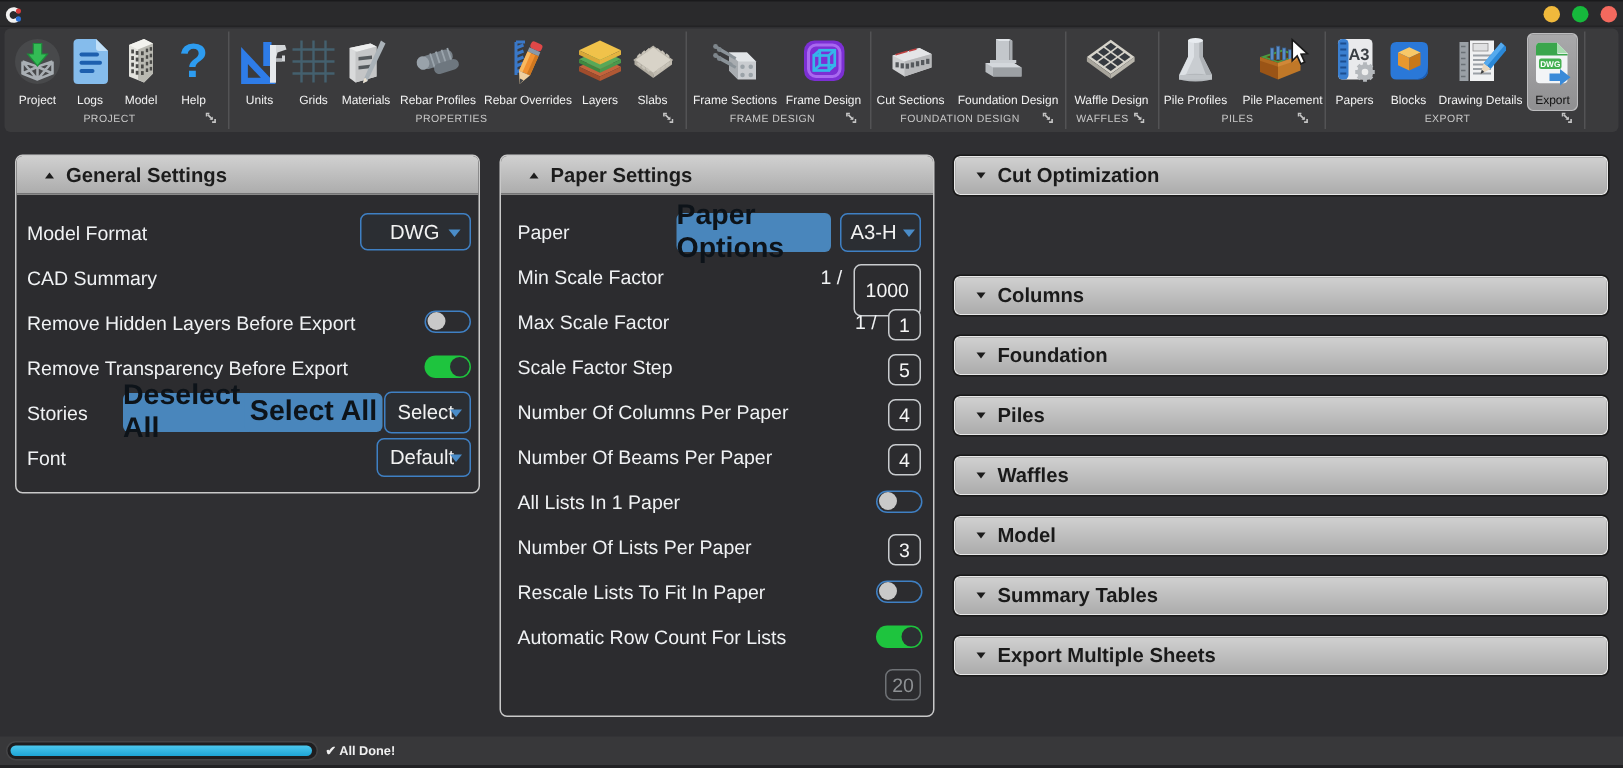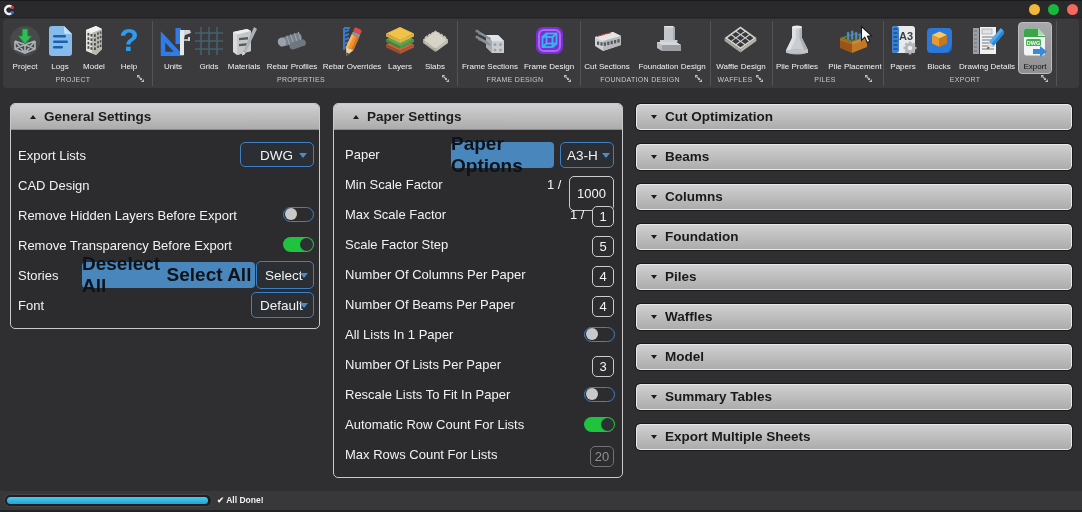--- a/index.html
+++ b/index.html
@@ -406,22 +406,22 @@
     <text x="12.5" y="17.6" text-anchor="middle" font-family="Liberation Sans" font-size="5.5" font-weight="bold" fill="#fff">DWG</text>
     <path d="M12 22 L19 22 L19 19 L26 24.5 L19 30 L19 27 L12 27 Z" fill="#3a8ad8"></path>
   </svg>
 
   <div class="panel" style="left:10px;top:103px;width:310px;height:226px;">
     <div class="phead">
         <span class="chev chevup"></span>
         <span class="t">General Settings</span>
       </div>
   </div>
-  <div class="rowlbl" style="left:18px;top:147px">Export Lists</div>
-  <div class="rowlbl" style="left:18px;top:177px">CAD Design</div>
+  <div class="rowlbl" style="left:18px;top:147px">Model Format</div>
+  <div class="rowlbl" style="left:18px;top:177px">CAD Summary</div>
   <div class="rowlbl" style="left:18px;top:207px">Remove Hidden Layers Before Export</div>
   <div class="rowlbl" style="left:18px;top:237px">Remove Transparency Before Export</div>
   <div class="rowlbl" style="left:18px;top:267px">Stories</div>
   <div class="rowlbl" style="left:18px;top:297px">Font</div>
   <div class="dd" style="left:240px;top:142px;width:74px;height:25px">
       <span class="txt" style="left:19px">DWG</span>
       <span class="darr"></span>
     </div>
   <div class="tog togoff" style="left:283px;top:207px">
       <span class="knob"></span>
@@ -449,21 +449,20 @@
   <div class="rowlbl" style="left:345px;top:146px">Paper</div>
   <div class="rowlbl" style="left:345px;top:176px">Min Scale Factor</div>
   <div class="rowlbl" style="left:345px;top:206px">Max Scale Factor</div>
   <div class="rowlbl" style="left:345px;top:236px">Scale Factor Step</div>
   <div class="rowlbl" style="left:345px;top:266px">Number Of Columns Per Paper</div>
   <div class="rowlbl" style="left:345px;top:296px">Number Of Beams Per Paper</div>
   <div class="rowlbl" style="left:345px;top:326px">All Lists In 1 Paper</div>
   <div class="rowlbl" style="left:345px;top:356px">Number Of Lists Per Paper</div>
   <div class="rowlbl" style="left:345px;top:386px">Rescale Lists To Fit In Paper</div>
   <div class="rowlbl" style="left:345px;top:416px">Automatic Row Count For Lists</div>
-  <div class="rowlbl" style="left:345px;top:446px">Max Rows Count For Lists</div>
   <div class="btn" style="left:451px;top:142px;width:103px;height:26px">Paper Options</div>
   <div class="dd" style="left:560px;top:142px;width:54px;height:26px">
       <span class="txt" style="left:6px">A3-H</span>
       <span class="darr" style="right:3px"></span>
     </div>
   <div class="rowlbl" style="left:547px;top:176px">1 /</div>
   <div class="inp" style="left:569px;top:176px;width:45px;height:35px">1000</div>
   <div class="rowlbl" style="left:570px;top:206px">1 /</div>
   <div class="inp" style="left:592px;top:206px;width:22px;height:21px">1</div>
   <div class="inp" style="left:592px;top:236px;width:22px;height:21px">5</div>
@@ -478,24 +477,20 @@
     </div>
   <div class="tog togon" style="left:584px;top:417px">
       <span class="knob"></span>
     </div>
   <div class="inp" style="left:590px;top:446px;width:24px;height:21px;border-color:#6f7276;color:#8e9194">20</div>
 
   <div class="rhead" style="top:104px">
       <span class="chev chevdn"></span>
       <span class="t">Cut Optimization</span>
     </div>
-  <div class="rhead" style="top:144px">
-      <span class="chev chevdn"></span>
-      <span class="t">Beams</span>
-    </div>
   <div class="rhead" style="top:184px">
       <span class="chev chevdn"></span>
       <span class="t">Columns</span>
     </div>
   <div class="rhead" style="top:224px">
       <span class="chev chevdn"></span>
       <span class="t">Foundation</span>
     </div>
   <div class="rhead" style="top:264px">
       <span class="chev chevdn"></span>

